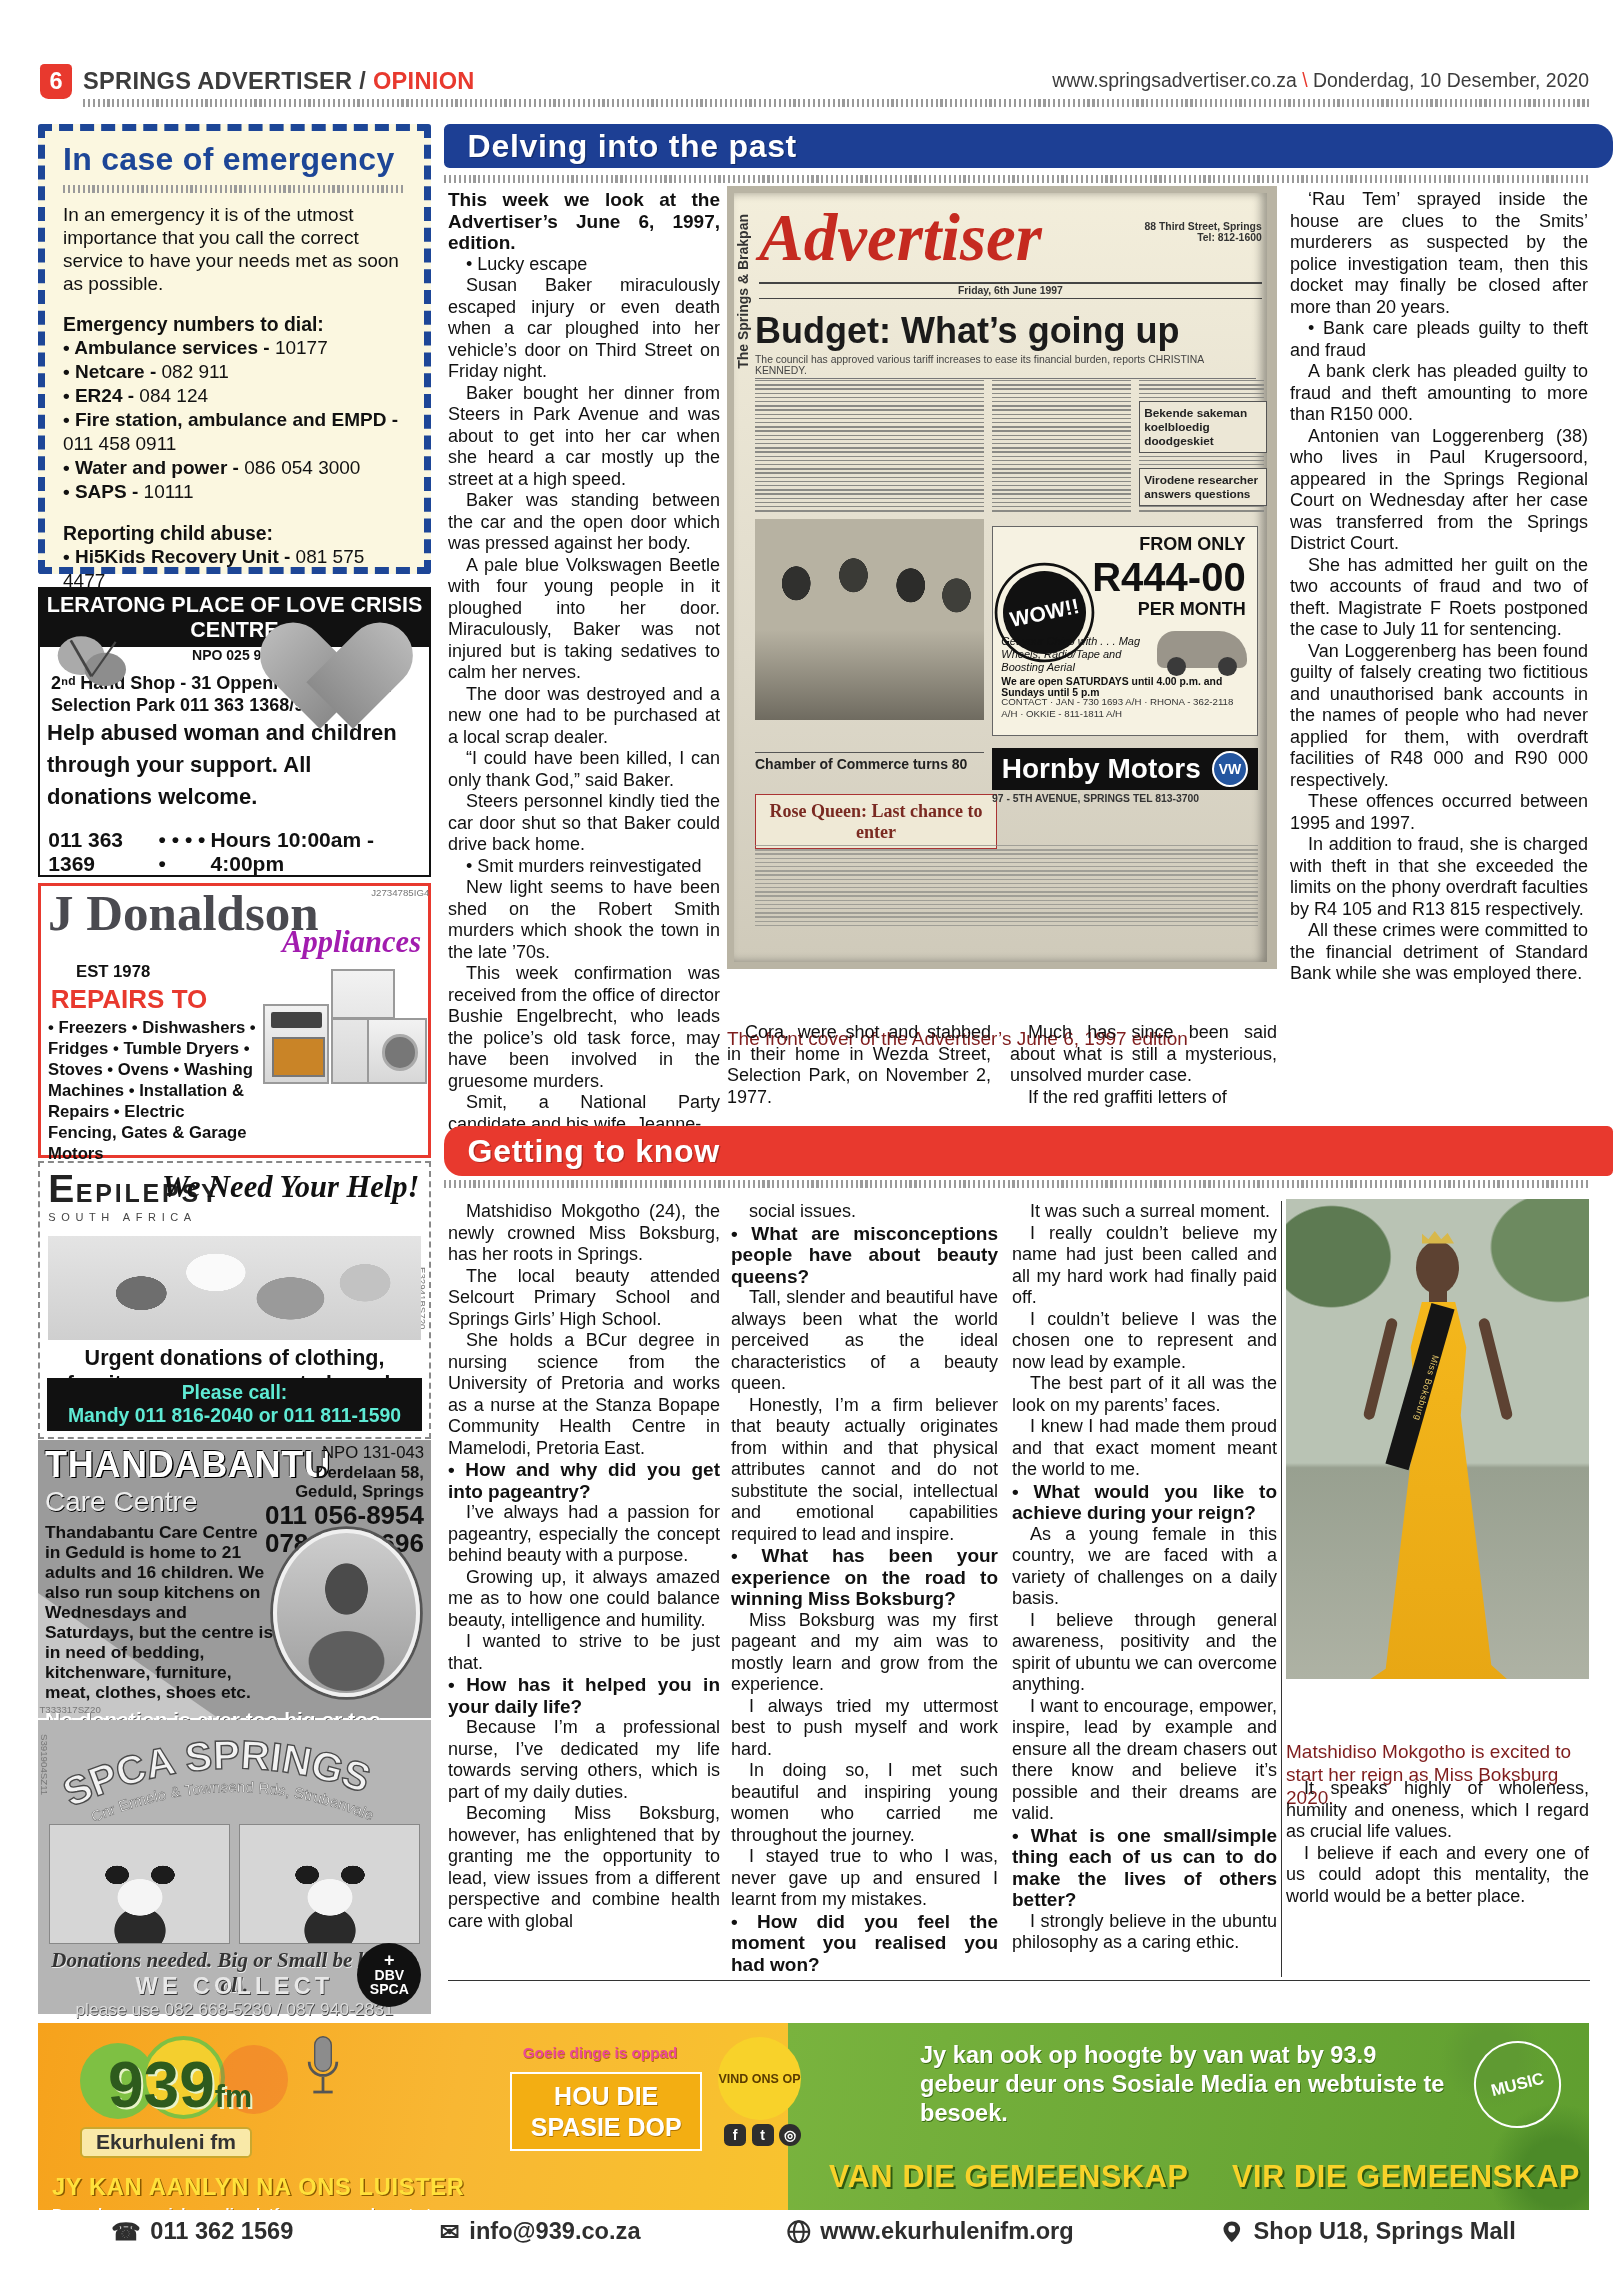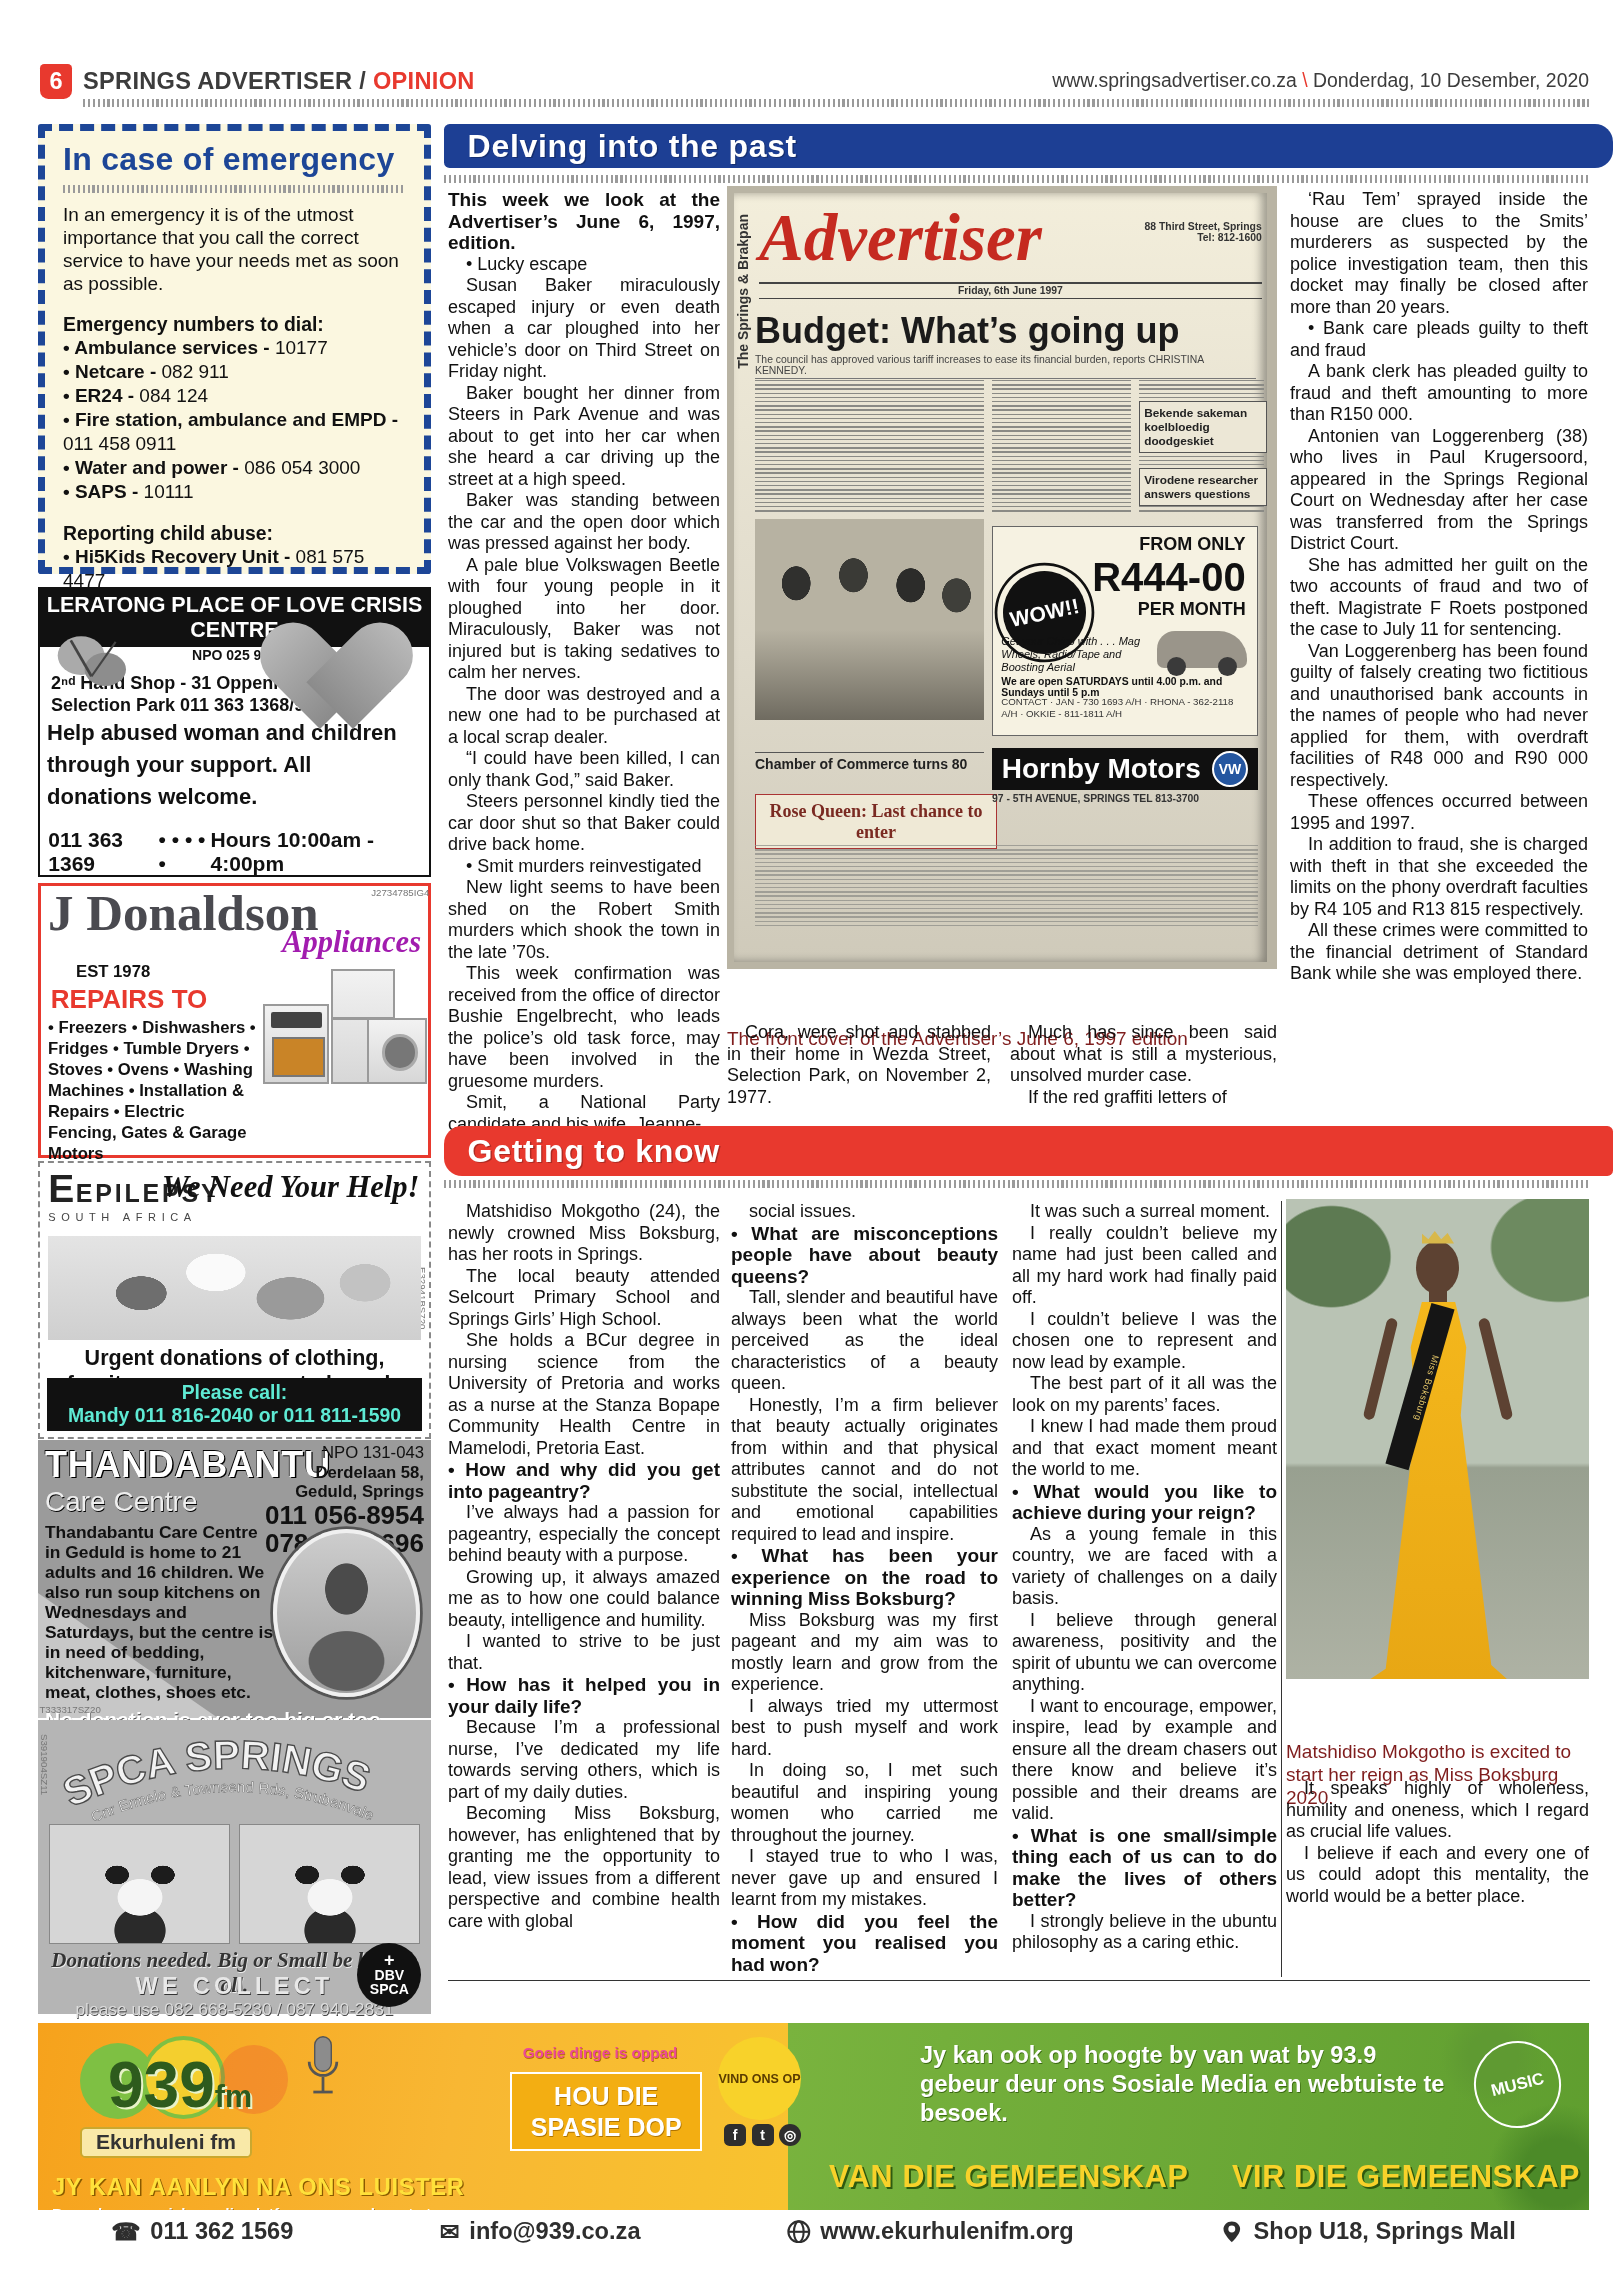--- a/index.html
+++ b/index.html
@@ -355,21 +355,21 @@
 
   <div class="abs bar blue" style="left:444px;top:124px;width:1145px;height:44px;">
     <span>Delving into the past</span>
   </div>
   <div class="abs ticks" style="left:444px;top:175px;width:1145px;"></div>
 
   <div class="abs copy" style="left:448px;top:189px;width:272px;height:941px;">
       <p class="para b">This week we look at the Advertiser’s June 6, 1997, edition.</p>
       <p class="para">• Lucky escape</p>
       <p class="para">Susan Baker miraculously escaped injury or even death when a car ploughed into her vehicle’s door on Third Street on Friday night.</p>
-      <p class="para">Baker bought her dinner from Steers in Park Avenue and was about to get into her car when she heard a car driving up the street at a high speed.</p>
+      <p class="para">Baker bought her dinner from Steers in Park Avenue and was about to get into her car when she heard a car mostly up the street at a high speed.</p>
       <p class="para">Baker was standing between the car and the open door which was pressed against her body.</p>
       <p class="para">A pale blue Volkswagen Beetle with four young people in it ploughed into her door. Miraculously, Baker was not injured but is taking sedatives to calm her nerves.</p>
       <p class="para">The door was destroyed and a new one had to be purchased at a local scrap dealer.</p>
       <p class="para">“I could have been killed, I can only thank God,” said Baker.</p>
       <p class="para">Steers personnel kindly tied the car door shut so that Baker could drive back home.</p>
       <p class="para">• Smit murders reinvestigated</p>
       <p class="para">New light seems to have been shed on the Robert Smith murders which shook the town in the late ’70s.</p>
       <p class="para">This week confirmation was received from the office of director Bushie Engelbrecht, who leads the police’s old task force, may have been involved in the gruesome murders.</p>
       <p class="para">Smit, a National Party candidate and his wife, Jeanne-</p>
     </div>

